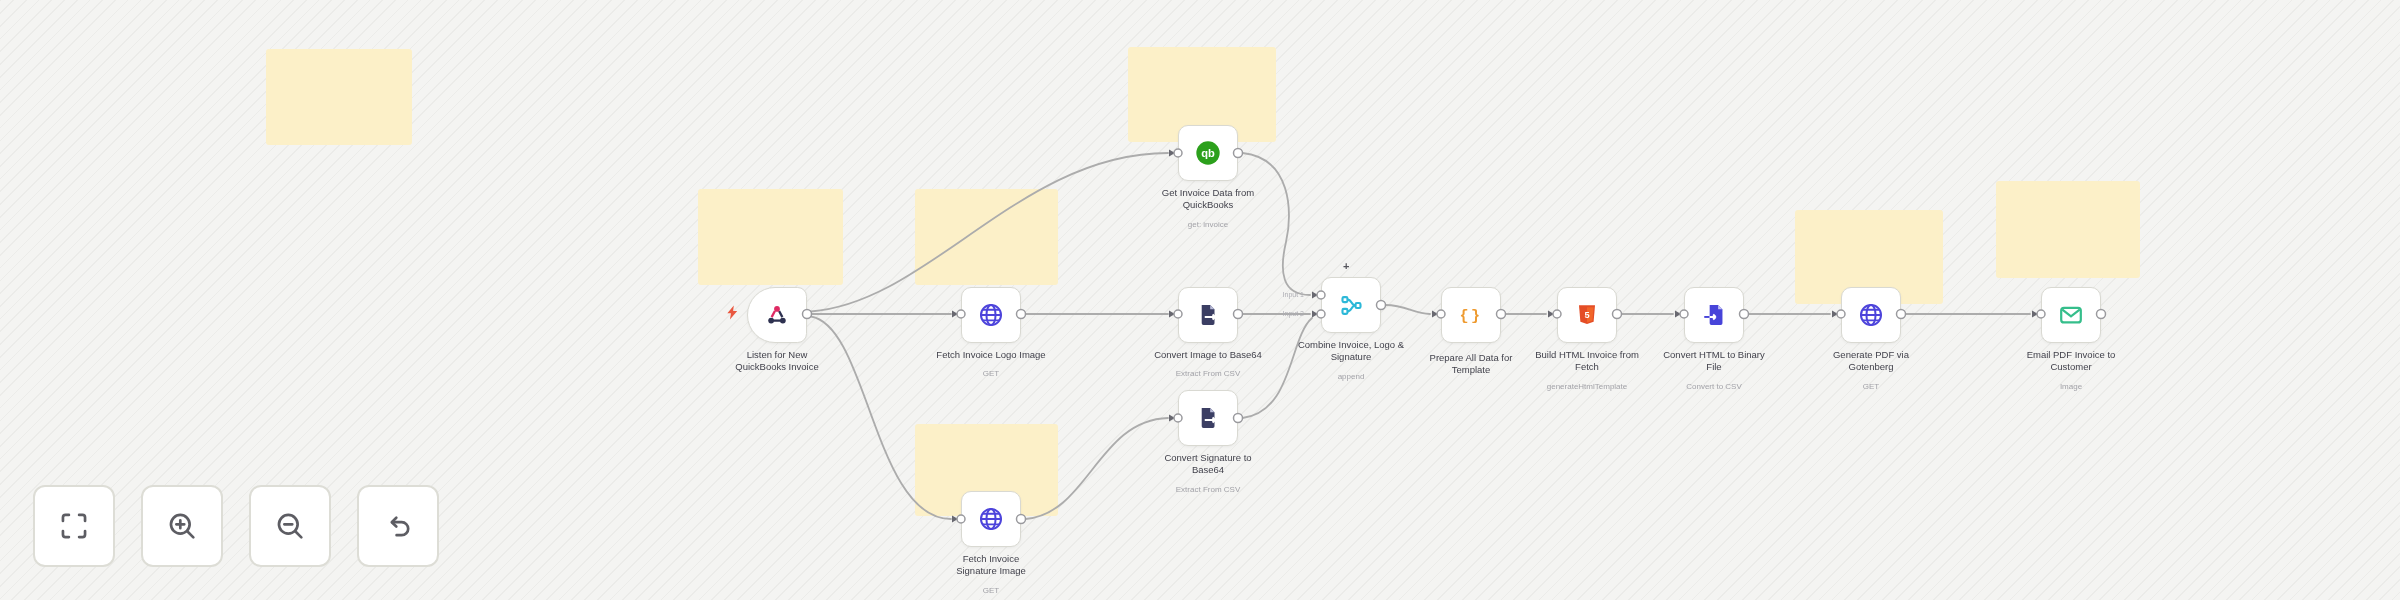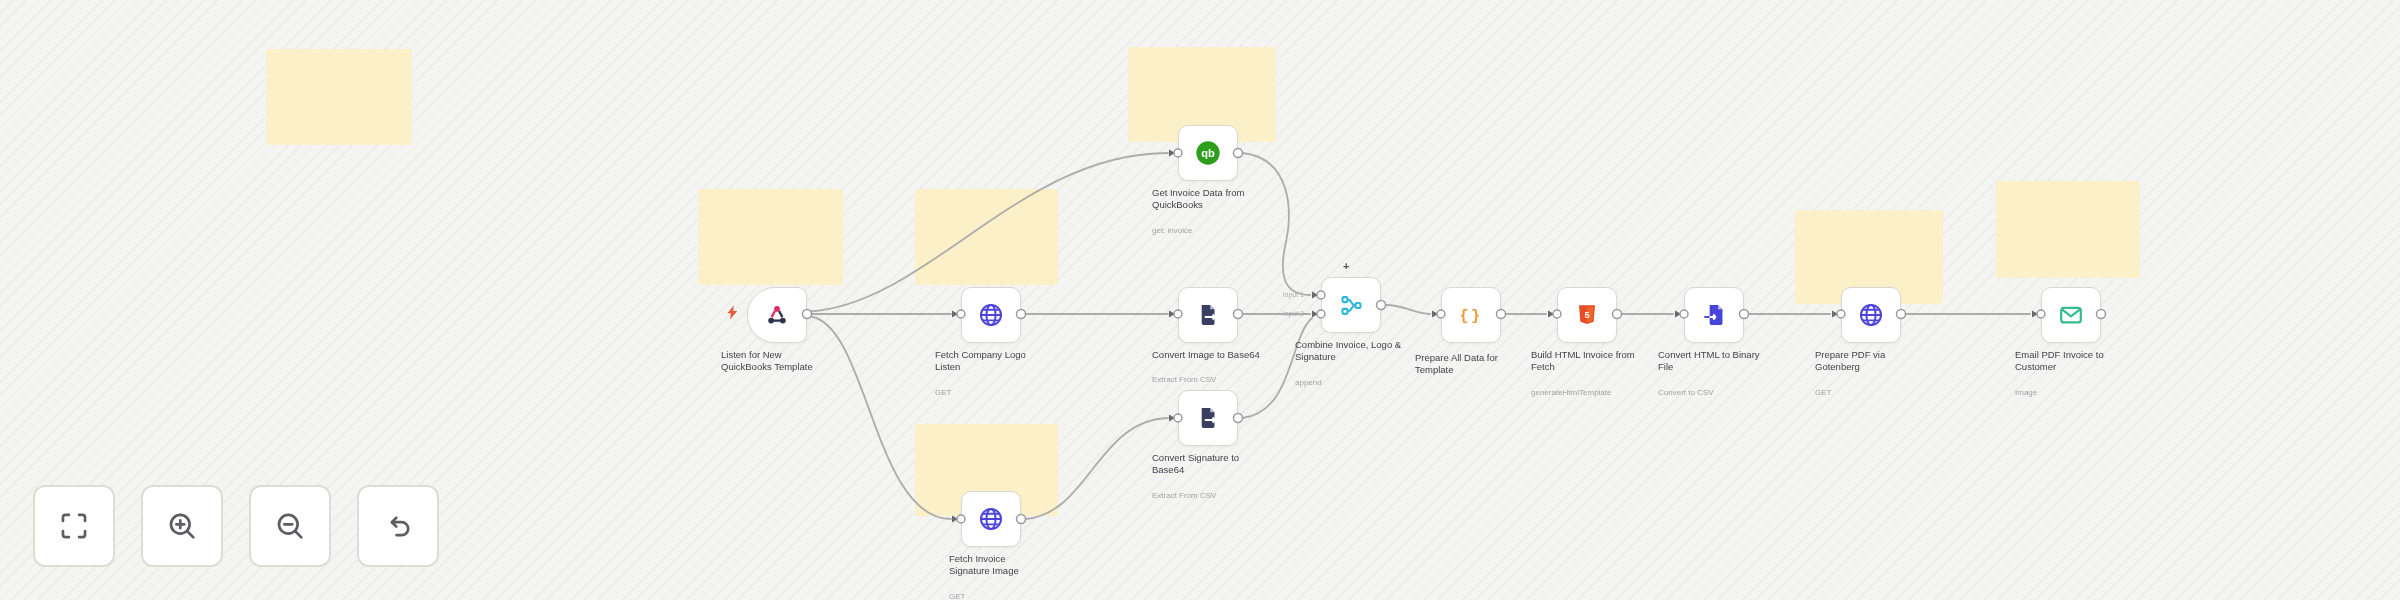--- a/index.html
+++ b/index.html
@@ -12,24 +12,24 @@
   .sticky{position:absolute;background:#fcf0c8;border-radius:3px;}
   svg.layer{position:absolute;left:0;top:0;pointer-events:none;}
   .node{
     position:absolute;width:60px;height:56px;box-sizing:border-box;
     background:#ffffff;border:1.8px solid #d9d9d2;border-radius:10px;
     display:flex;align-items:center;justify-content:center;
     box-shadow:0 1px 3px rgba(0,0,0,0.05);
   }
   .node.trigger{border-radius:30px 10px 10px 30px;}
   .nlabel{
-    position:absolute;width:112px;
+    position:absolute;width:112px;text-align:center;
     font-size:9.5px;font-weight:500;color:#42424c;line-height:1.3;
   }
-  .nsub{font-size:8px;font-weight:400;color:#a2a2a8;margin-top:14px;}
+  .nsub{font-size:8px;font-weight:400;color:#a2a2a8;margin-top:8px;}
   .inlabel{position:absolute;font-size:7px;color:#aeaeb4;width:52px;text-align:right;line-height:7px;}
   .plusmark{position:absolute;font-size:11px;color:#55555c;font-weight:bold;line-height:10px;}
   .bolt{position:absolute;}
   .toolbar{position:absolute;left:33px;top:485px;display:flex;gap:26px;}
   .tbtn{
     width:82px;height:82px;box-sizing:border-box;background:#fff;
     border:2px solid #ddddd6;border-radius:12px;
     display:flex;align-items:center;justify-content:center;cursor:pointer;
   }
   .tbtn svg{stroke:#5d5d63;fill:none;stroke-width:1.9;stroke-linecap:round;stroke-linejoin:round;}
@@ -208,25 +208,25 @@
       <circle cx="1178" cy="418" r="4"></circle>
       <circle cx="961" cy="519" r="4"></circle>
     </g>
   </svg>
 
   <div class="inlabel" style="left:1252px;top:291px">Input 1</div>
   <div class="inlabel" style="left:1252px;top:310px">Input 2</div>
   <div class="plusmark" style="left:1343px;top:261px">+</div>
 
   <div class="nlabel" style="left:721px;top:349px">
-    <div>Listen for New QuickBooks Template</div>
+    <div>Listen for New QuickBooks Invoice</div>
       <div class="nsub"></div>
   </div>
   <div class="nlabel" style="left:935px;top:349px">
-    <div>Fetch Company Logo Listen</div>
+    <div>Fetch Invoice Logo Image</div>
       <div class="nsub">GET</div>
   </div>
   <div class="nlabel" style="left:1152px;top:187px">
     <div>Get Invoice Data from QuickBooks</div>
       <div class="nsub">get: invoice</div>
   </div>
   <div class="nlabel" style="left:1152px;top:349px">
     <div>Convert Image to Base64</div>
       <div class="nsub">Extract From CSV</div>
   </div>
@@ -240,21 +240,21 @@
   </div>
   <div class="nlabel" style="left:1531px;top:349px">
     <div>Build HTML Invoice from Fetch</div>
       <div class="nsub">generateHtmlTemplate</div>
   </div>
   <div class="nlabel" style="left:1658px;top:349px">
     <div>Convert HTML to Binary File</div>
       <div class="nsub">Convert to CSV</div>
   </div>
   <div class="nlabel" style="left:1815px;top:349px">
-    <div>Prepare PDF via Gotenberg</div>
+    <div>Generate PDF via Gotenberg</div>
       <div class="nsub">GET</div>
   </div>
   <div class="nlabel" style="left:2015px;top:349px">
     <div>Email PDF Invoice to Customer</div>
       <div class="nsub">Image</div>
   </div>
   <div class="nlabel" style="left:1152px;top:452px">
     <div>Convert Signature to Base64</div>
       <div class="nsub">Extract From CSV</div>
   </div>

